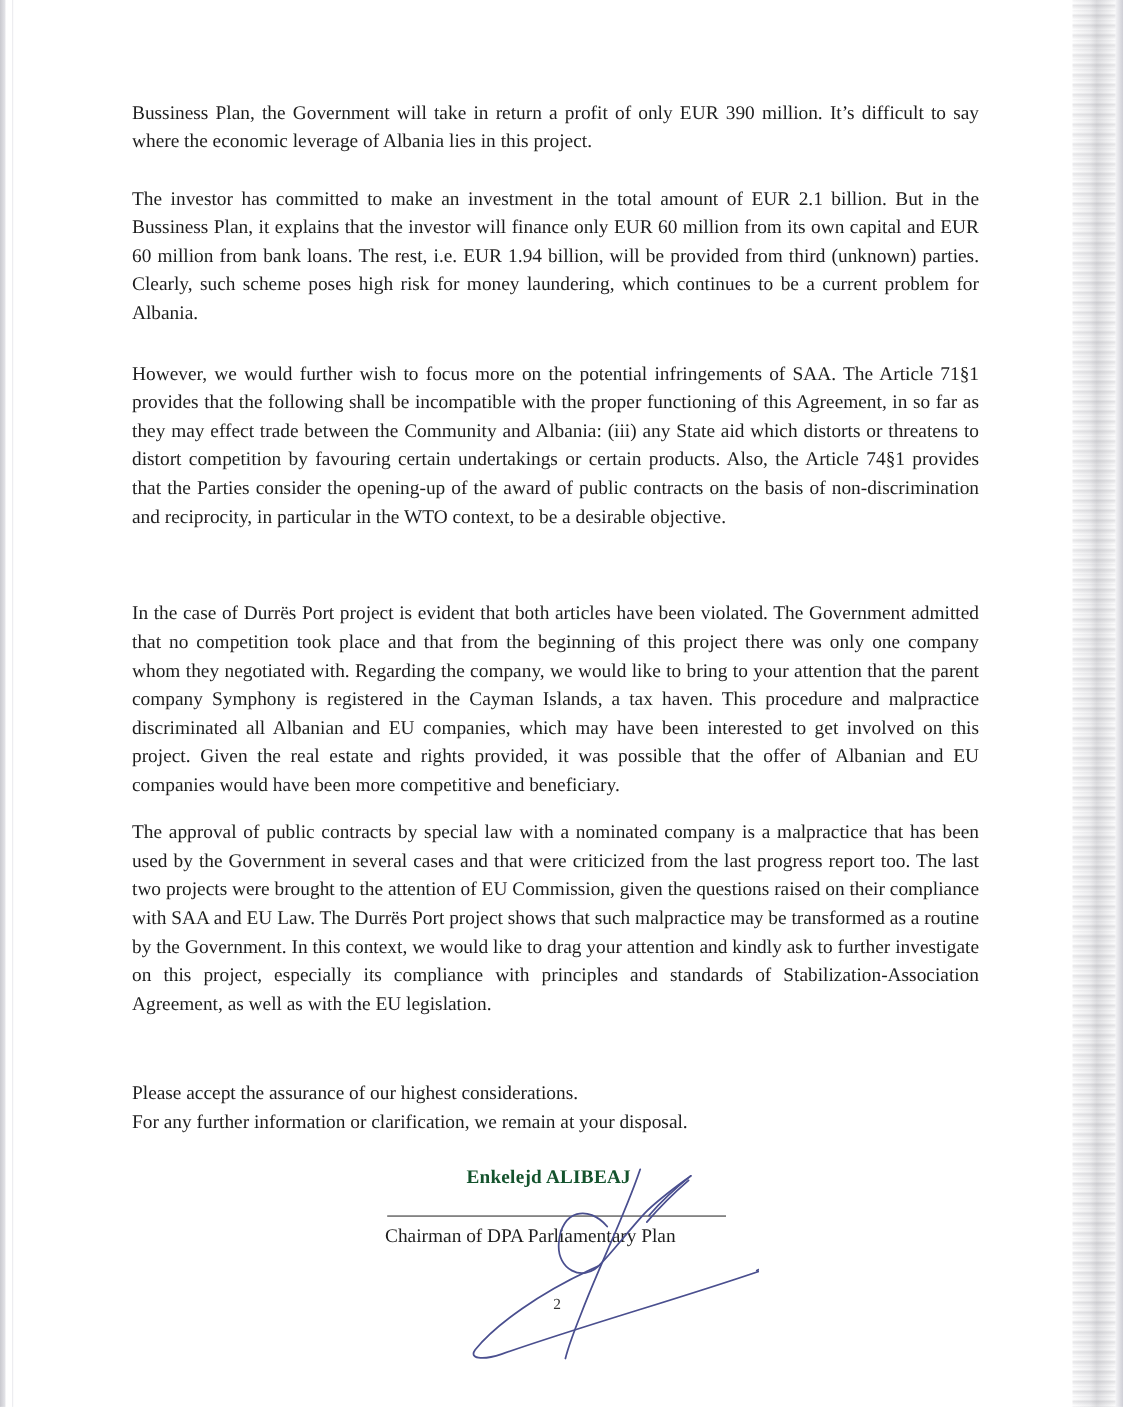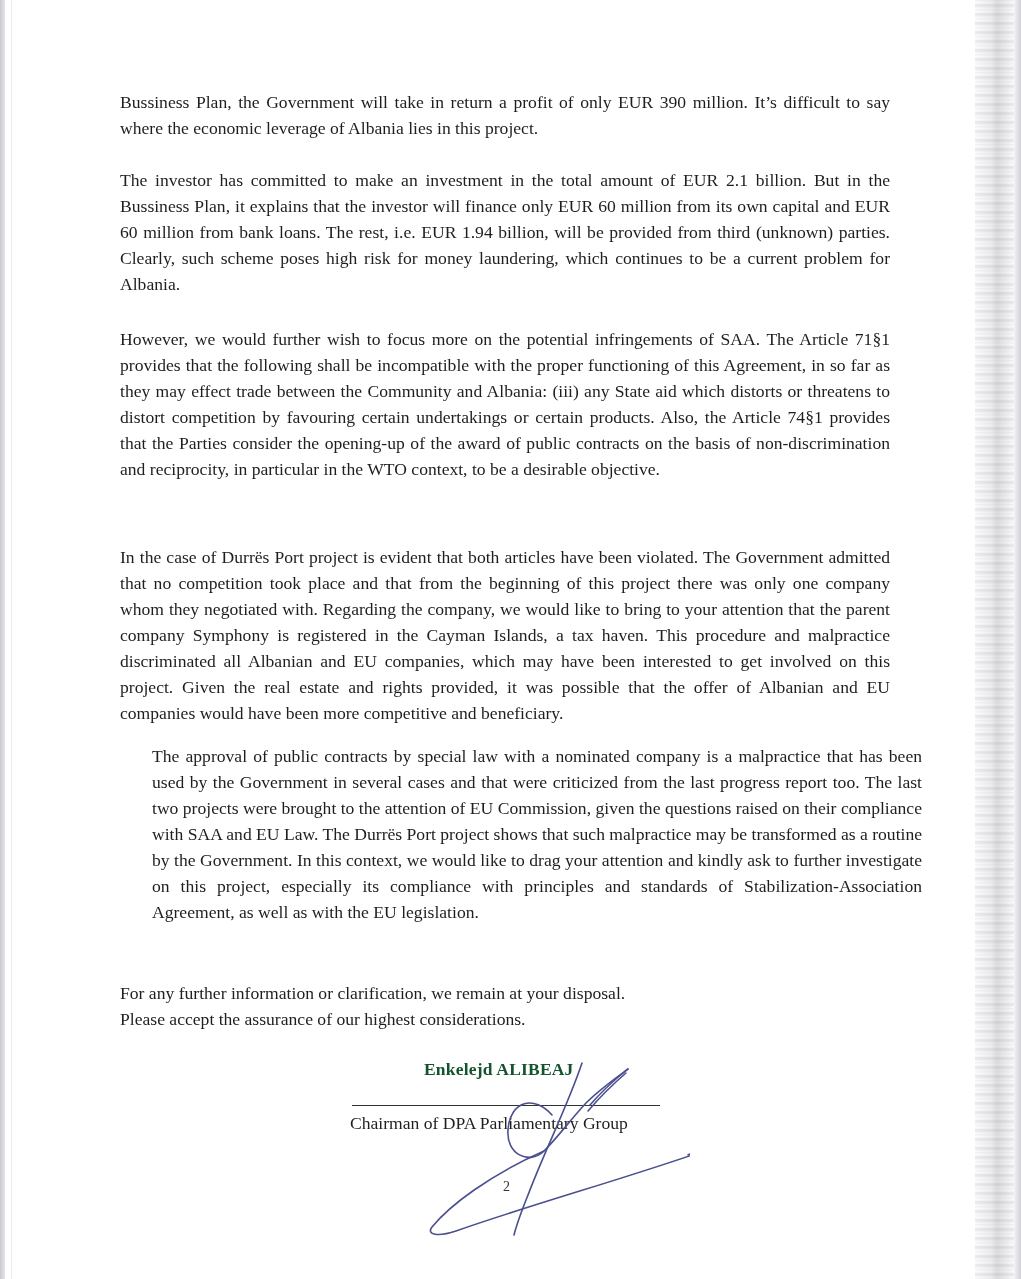--- a/index.html
+++ b/index.html
@@ -51,21 +51,21 @@
       margin: 0;
       font-size: 17.6px;
       line-height: 26px;
       text-align: justify;
       text-align-last: left;
     }
     .para.p1 { position: absolute; top: 0; width: 770px; }
     .para.p2 { position: absolute; top: 78px; width: 770px; }
     .para.p3 { position: absolute; top: 237px; width: 770px; }
     .para.p4 { position: absolute; top: 455px; width: 770px; }
-    .para.p5 { position: absolute; top: 654px; width: 770px; margin-left: 32px; }
+    .para.p5 { position: absolute; top: 654px; width: 770px; }
     .closing {
       position: absolute;
       top: 891px;
       width: 770px;
       font-size: 17.6px;
       line-height: 26px;
     }
     .closing div { white-space: nowrap; }
 
     .signature-block {
@@ -125,29 +125,29 @@
 <div class="right-strip"></div>
 <div class="right-edge"></div>
 
 <div class="page">
   <p class="para p1">Bussiness Plan, the Government will take in return a profit of only EUR 390 million. It’s difficult to say where the economic leverage of Albania lies in this project.</p>
   <p class="para p2">The investor has committed to make an investment in the total amount of EUR 2.1 billion. But in the Bussiness Plan, it explains that the investor will finance only EUR 60 million from its own capital and EUR 60 million from bank loans. The rest, i.e. EUR 1.94 billion, will be provided from third (unknown) parties. Clearly, such scheme poses high risk for money laundering, which continues to be a current problem for Albania.</p>
   <p class="para p3">However, we would further wish to focus more on the potential infringements of SAA. The Article 71§1 provides that the following shall be incompatible with the proper functioning of this Agreement, in so far as they may effect trade between the Community and Albania: (iii) any State aid which distorts or threatens to distort competition by favouring certain undertakings or certain products. Also, the Article 74§1 provides that the Parties consider the opening-up of the award of public contracts on the basis of non-discrimination and reciprocity, in particular in the WTO context, to be a desirable objective.</p>
   <p class="para p4">In the case of Durrës Port project is evident that both articles have been violated. The Government admitted that no competition took place and that from the beginning of this project there was only one company whom they negotiated with. Regarding the company, we would like to bring to your attention that the parent company Symphony is registered in the Cayman Islands, a tax haven. This procedure and malpractice discriminated all Albanian and EU companies, which may have been interested to get involved on this project. Given the real estate and rights provided, it was possible that the offer of Albanian and EU companies would have been more competitive and beneficiary.</p>
   <p class="para p5">The approval of public contracts by special law with a nominated company is a malpractice that has been used by the Government in several cases and that were criticized from the last progress report too. The last two projects were brought to the attention of EU Commission, given the questions raised on their compliance with SAA and EU Law. The Durrës Port project shows that such malpractice may be transformed as a routine by the Government. In this context, we would like to drag your attention and kindly ask to further investigate on this project, especially its compliance with principles and standards of Stabilization-Association Agreement, as well as with the EU legislation.</p>
   <div class="closing">
+    <div>Please accept the assurance of our highest considerations.</div>
     <div>For any further information or clarification, we remain at your disposal.</div>
-    <div>Please accept the assurance of our highest considerations.</div>
   </div>
 </div>
 
 <div class="signature-block">
   <div class="signer-name">Enkelejd ALIBEAJ</div>
   <div class="signature-rule"></div>
-  <div class="signer-title">Chairman of DPA Parliamentary Group</div>
+  <div class="signer-title">Chairman of DPA Parliamentary Plan</div>
   <div class="page-number">2</div>
   <svg class="signature-svg" viewBox="0 0 360 200">
     <g fill="none" stroke="#4a4f8f" stroke-width="1.6" stroke-linecap="round" stroke-linejoin="round">
 
       <path d="M252 8 C 238 50, 215 95, 198 140 C 190 160, 186 172, 184 180"></path>
 
       <path d="M222 60 C 205 40, 180 45, 178 75 C 176 100, 200 110, 214 96 C 228 82, 236 70, 256 48 C 270 34, 290 20, 298 14"></path>
       <path d="M298 14 C 288 22, 272 36, 260 50"></path>
       <path d="M296 18 C 282 30, 270 42, 258 56"></path>
 

